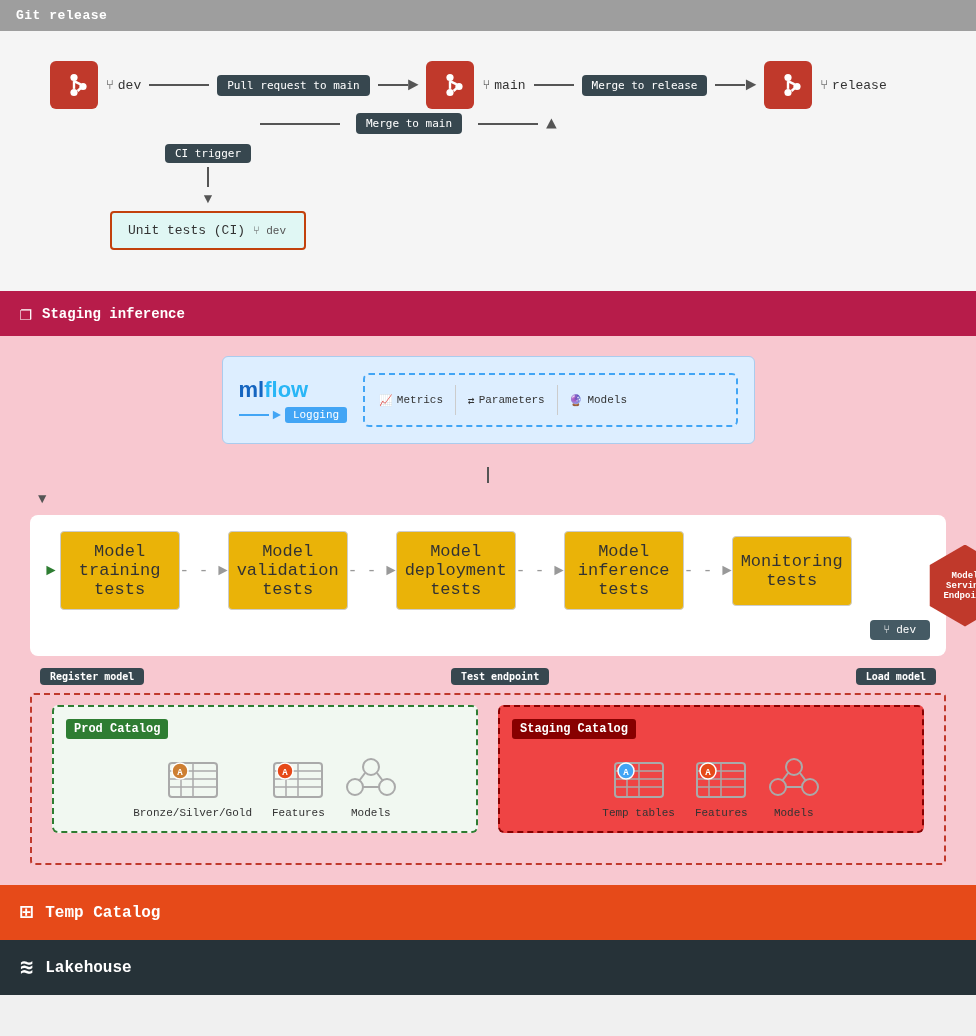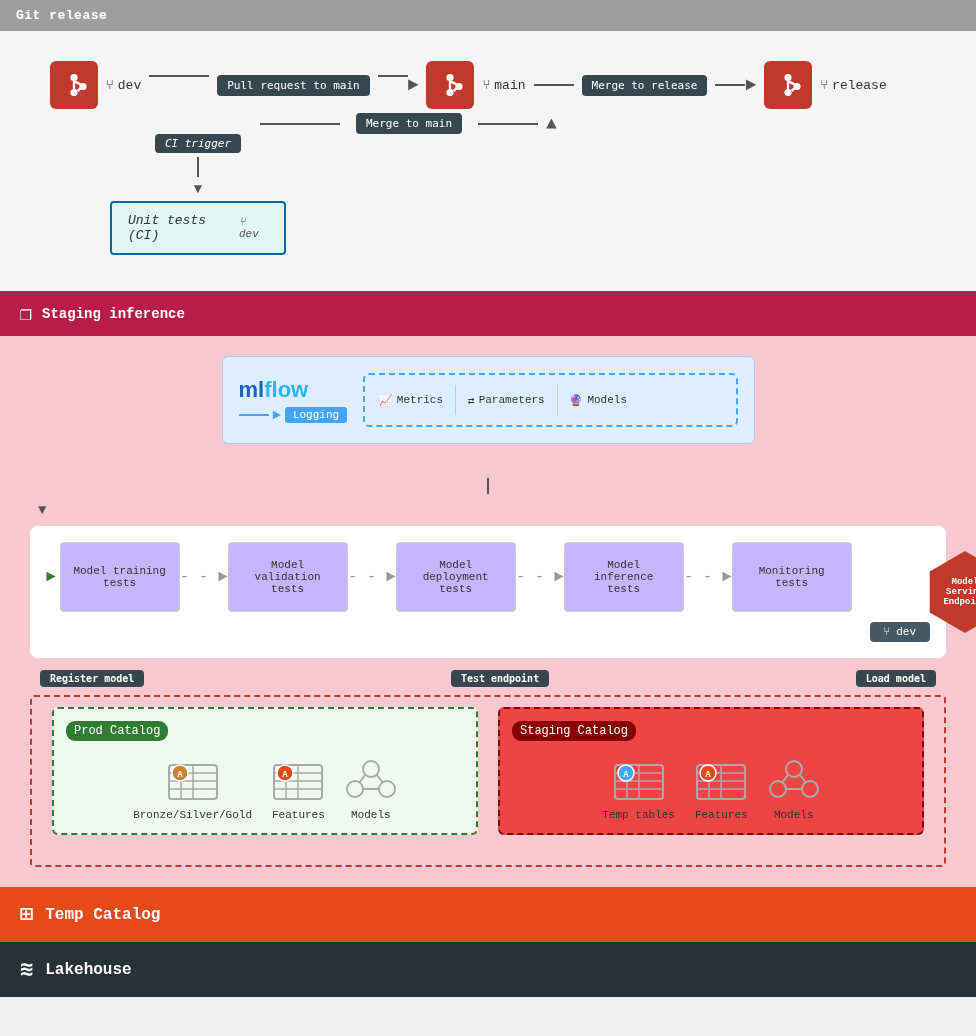--- a/index.html
+++ b/index.html
@@ -65,30 +65,30 @@
     .ci-trigger-box {
       background: #37474f;
       color: white;
       padding: 3px 10px;
       border-radius: 4px;
       font-size: 11px;
       font-family: monospace;
     }
 
     .unit-tests-box {
-      border: 2px solid #0369a1;
+      border: 2px solid #c2410c;
       background: #e0f7f4;
       padding: 10px 16px;
       border-radius: 4px;
       font-size: 13px;
       color: #333;
       display: flex;
       align-items: center;
       gap: 8px;
-      width: 176px;
+      width: 196px;
     }
 
     
     .staging-workspace {
       background: #b71c4a;
       position: relative;
     }
 
     .staging-header {
       background: #b71c4a;
@@ -107,21 +107,21 @@
       padding: 20px;
       position: relative;
     }
 
     
     .mlflow-section {
       background: #ddeeff;
       border: 1px solid #aaccee;
       border-radius: 6px;
       padding: 16px;
-      margin: 0 auto 20px auto;
+      margin: 0 auto 9px auto;
       width: 533px;
       display: flex;
       align-items: center;
       gap: 16px;
       position: relative;
     }
 
     .mlflow-logo {
       font-size: 22px;
       font-weight: bold;
@@ -180,24 +180,24 @@
     }
 
     .integration-title {
       font-size: 13px;
       color: #333;
       margin-bottom: 12px;
     }
 
     .test-step-box {
       border: 1px solid #ccc;
-      background: #c4b5fd;
+      background: #eab308;
       border-radius: 4px;
       padding: 10px 12px;
-      font-size: 11px;
+      font-size: 17px;
       color: #333;
       text-align: center;
       width: 120px;
       min-height: 70px;
       display: flex;
       align-items: center;
       justify-content: center;
       flex-shrink: 0;
     }
 
@@ -235,23 +235,23 @@
       background: #f1f8f1;
     }
 
     .staging-catalog {
       border: 2px dashed #880000;
       background: #ef4444;
     }
 
     .catalog-title {
       font-size: 12px;
-      font-weight: normal;
+      font-weight: bold;
       padding: 3px 8px;
-      border-radius: 9px;
+      border-radius: 3px;
       margin-bottom: 10px;
       display: inline-block;
     }
 
     .prod-title { background: #2e7d32; color: white; }
     .staging-title { background: #880000; color: white; }
 
     .catalog-items {
       display: flex;
       gap: 20px;
@@ -325,21 +325,21 @@
         <line x1="50" y1="37" x2="50" y2="63" stroke="white" stroke-width="8"></line>
         <line x1="62" y1="70" x2="75" y2="58" stroke="white" stroke-width="8"></line>
         <line x1="50" y1="37" x2="72" y2="48" stroke="white" stroke-width="8"></line>
       </svg>
     </div>
     <div class="branch-label">
       <span style="font-size:13px;">⑂</span>
       <span>dev</span>
     </div>
 
-    <div style="display:flex;align-items:flex-start;margin:0 8px;">
+    <div style="display:flex;align-items:center;margin:0 8px;">
       <div style="height:2px;width:60px;background:#555;"></div>
       <div class="arrow-label-box">Pull request to main</div>
       <div style="height:2px;width:30px;background:#555;"></div>
       <span style="color:#555;font-size:18px;">►</span>
     </div>
 
     <div class="git-icon">
       <svg viewBox="0 0 100 100" fill="white">
         <circle cx="50" cy="25" r="12"></circle>
         <circle cx="50" cy="75" r="12"></circle>
@@ -377,21 +377,21 @@
     </div>
   </div>
 
   <div style="position:relative; margin-left:230px; margin-top:4px; display:flex; align-items:center; gap:8px;">
     <div style="height:2px;width:80px;background:#555;"></div>
     <div class="arrow-label-box">Merge to main</div>
     <div style="height:2px;width:60px;background:#555;"></div>
     <span style="color:#555;font-size:18px;">▲</span>
   </div>
 
-  <div style="display:flex;align-items:flex-end;margin-left:80px;gap:20px;font-style:italic;">
+  <div style="display:flex;align-items:flex-end;margin-top:10px;margin-left:80px;gap:20px;">
     <div style="display:flex;flex-direction:column;align-items:center;gap:4px;">
       <div class="ci-trigger-box">CI trigger</div>
       <div style="width:2px;height:20px;background:#555;"></div>
       <span style="color:#555;font-size:14px;">▼</span>
       <div class="unit-tests-box">
         <span>Unit tests (CI)</span>
         <span style="font-size:11px;color:#555;">⑂ <span>dev</span></span>
       </div>
     </div>
   </div>

